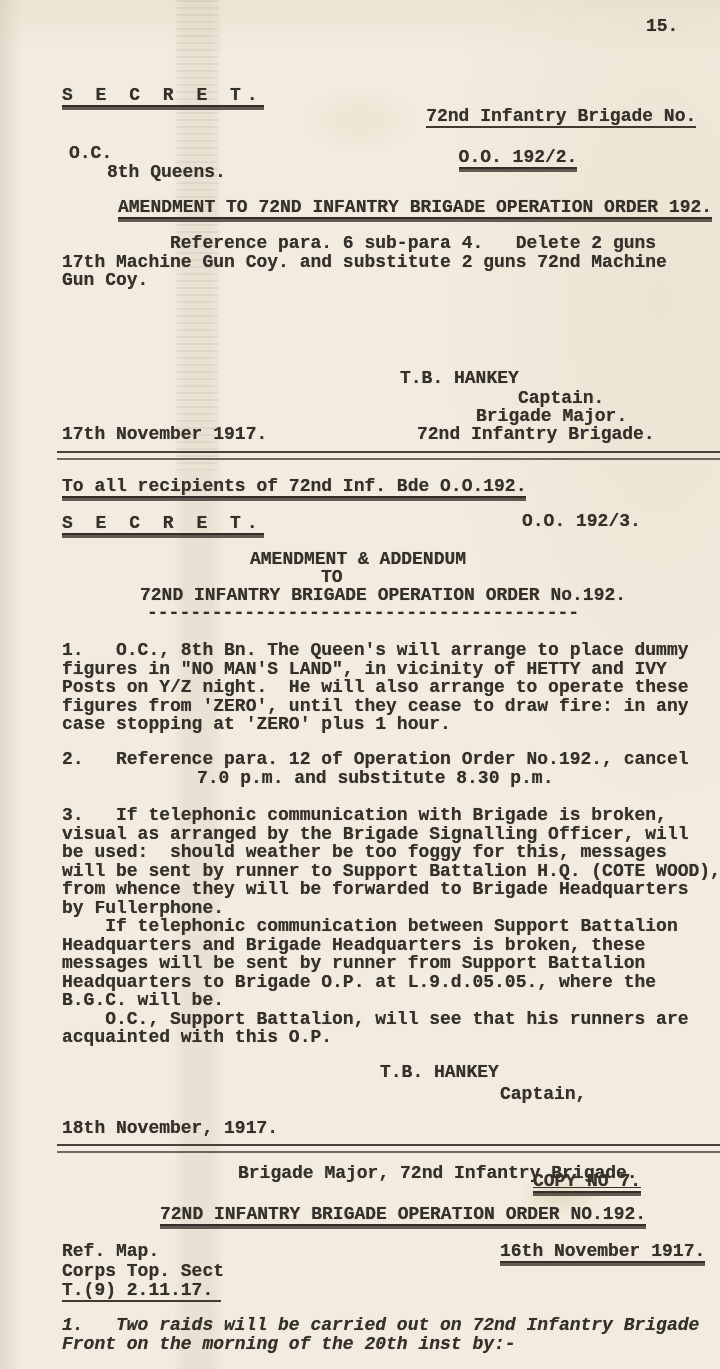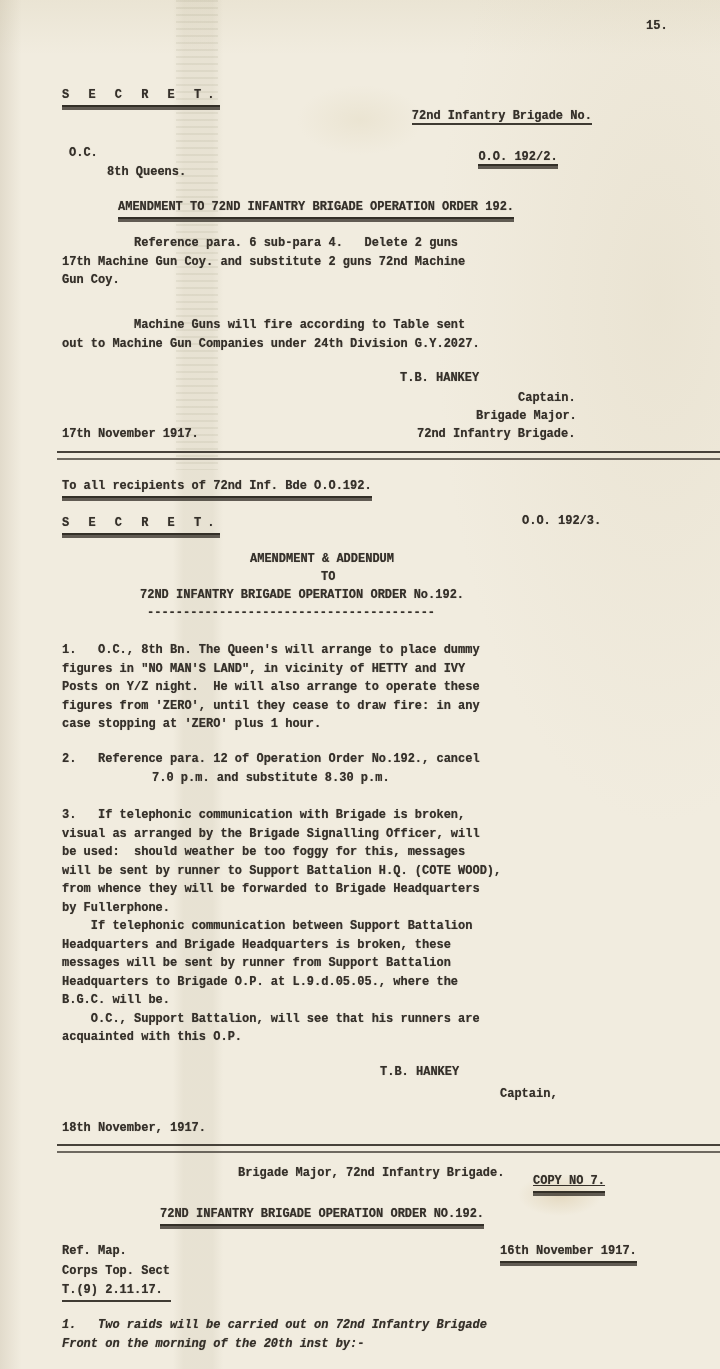--- a/index.html
+++ b/index.html
@@ -10,21 +10,21 @@
     overflow:hidden;
     background-color:#f1ecdf;
     background-image:
       radial-gradient(ellipse 60px 30px at 560px 1195px, rgba(205,182,135,0.35), transparent 70%),
       radial-gradient(ellipse 90px 50px at 360px 120px, rgba(220,210,180,0.30), transparent 70%),
       radial-gradient(ellipse 300px 700px at 660px 300px, rgba(214,203,175,0.25), transparent 75%),
       linear-gradient(90deg, rgba(170,158,132,0.22) 0, rgba(170,158,132,0.0) 3%),
       linear-gradient(90deg, transparent 0 24%, rgba(182,174,148,0.16) 25.5%, rgba(182,174,148,0.16) 29.5%, transparent 31%),
       linear-gradient(180deg, rgba(214,205,178,0.25) 0, transparent 4%);
     font-family:"Liberation Mono","DejaVu Sans Mono",monospace;
-    font-size:12px; line-height:18.5px; font-weight:700;
+    font-size:18px; line-height:18.5px; font-weight:700;
     color:#35302a;
     text-shadow:0 0 0.7px rgba(46,41,34,0.65);
   }
   .t { position:absolute; white-space:pre; }
   .sp { letter-spacing:6px; }
   .u  { box-shadow:0 2px 0 0 rgba(48,43,36,0.92); }
   .u2 { box-shadow:0 2px 0 0 rgba(48,43,36,0.92), 0 5px 0 0 rgba(48,43,36,0.75); }
   .center { text-align:center; }
   .divider {
     position:absolute; left:57px; right:0; height:5px;
@@ -57,22 +57,20 @@
 
   <div class="t" style="left:46px; top:144px;margin-left:23px;">O.C.</div>
   <div class="t" style="left:107px; top:163px;">8th Queens.</div>
 
   <div class="t u2" style="left:118px; top:198px;">AMENDMENT TO 72ND INFANTRY BRIGADE OPERATION ORDER 192.</div>
 
   <div class="t" style="left:62px; top:234px;">          Reference para. 6 sub-para 4.   Delete 2 guns
 17th Machine Gun Coy. and substitute 2 guns 72nd Machine
 Gun Coy.</div>
 
-  <div class="t" style="left:62px; top:316px;">          Machine Guns will fire according to Table sent
-out to Machine Gun Companies under 24th Division G.Y.2027.</div>
 
   <div class="t" style="left:400px; top:369px;">T.B. HANKEY</div>
   <div class="t" style="left:518px; top:389px;">Captain.</div>
   <div class="t" style="left:476px; top:407px;">Brigade Major.</div>
   <div class="t" style="left:417px; top:425px;">72nd Infantry Brigade.</div>
   <div class="t" style="left:62px; top:425px;">17th November 1917.</div>
 
   <div class="divider" style="top:451px;"></div>
 
   <div class="t u2" style="left:62px; top:477px;">To all recipients of 72nd Inf. Bde O.O.192.</div>

